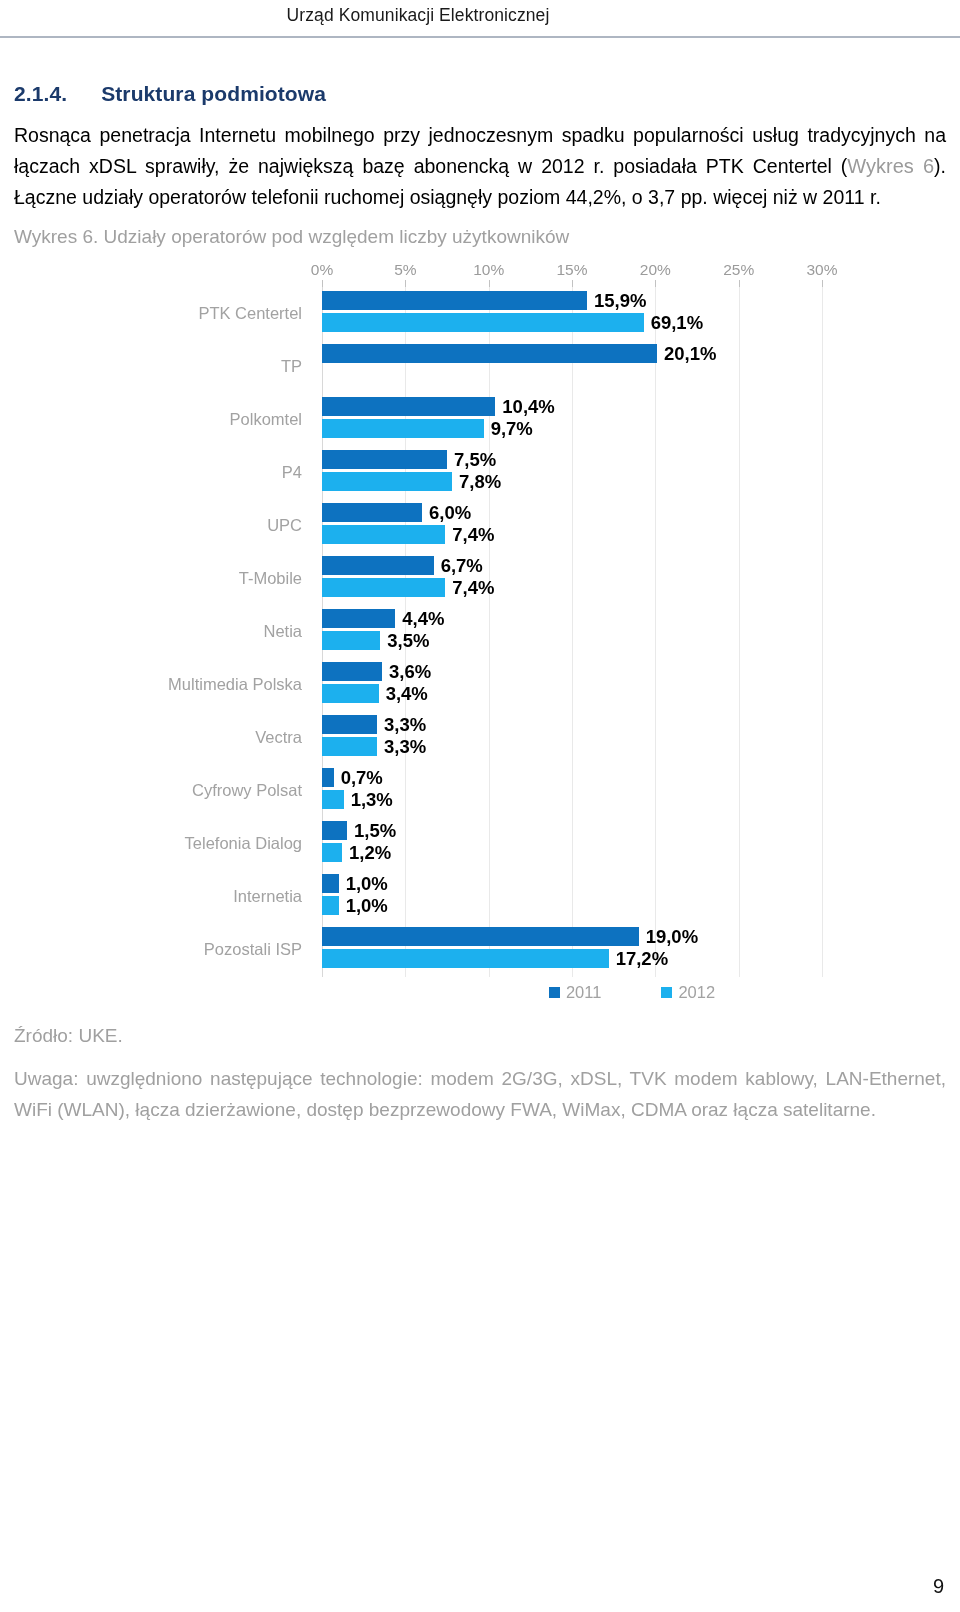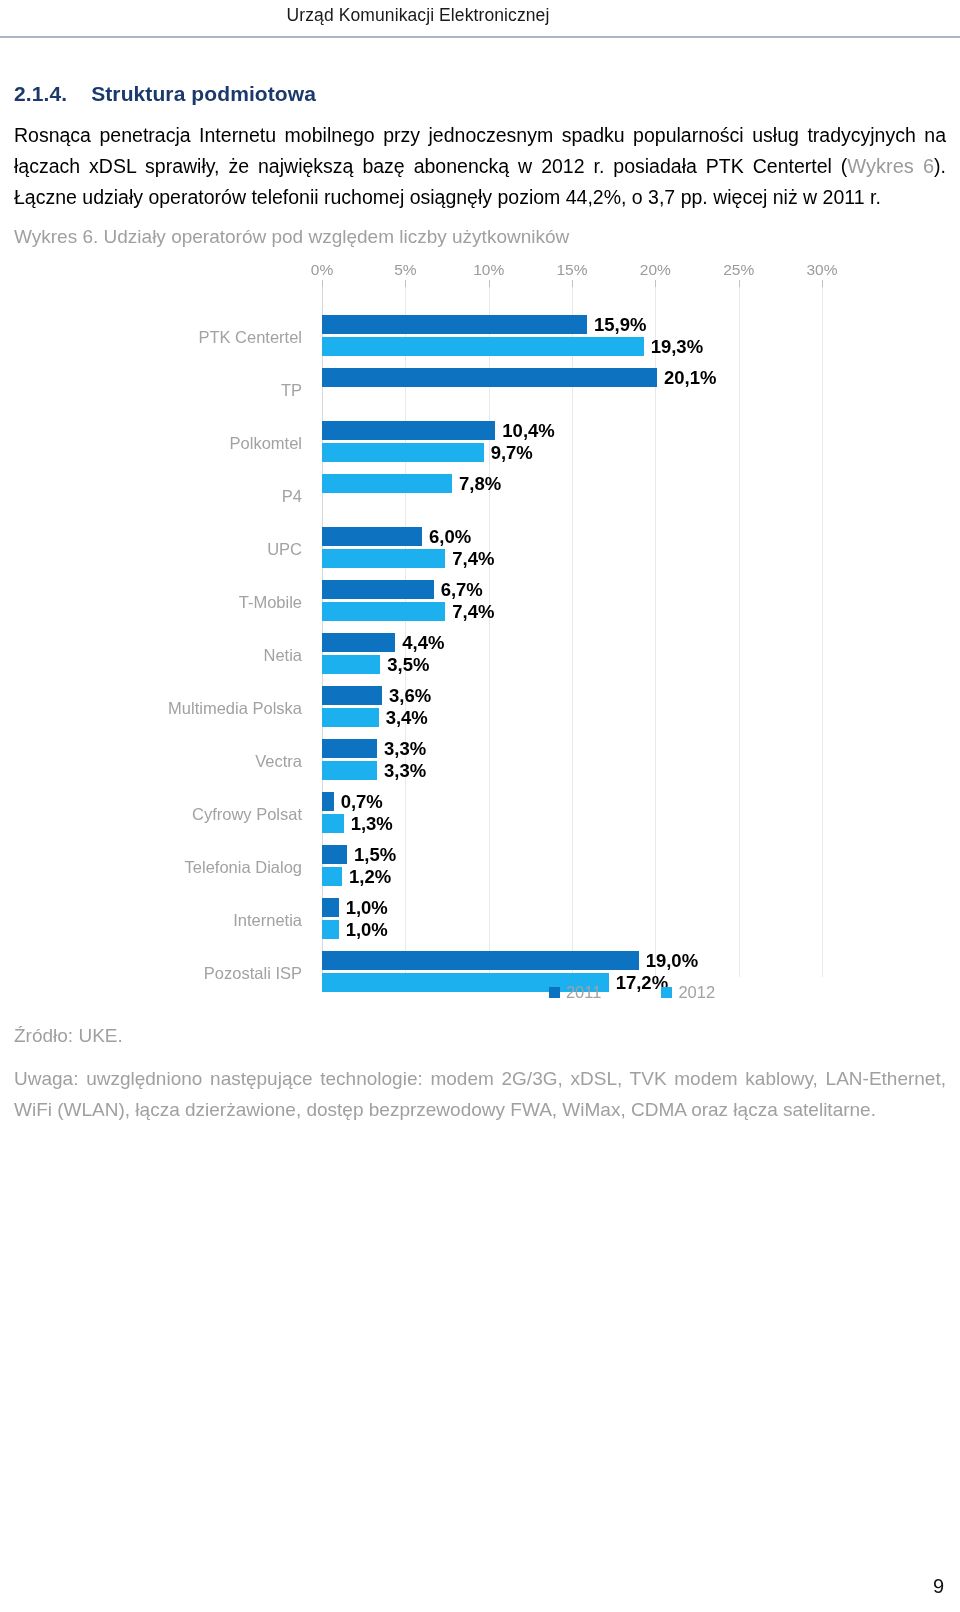--- a/index.html
+++ b/index.html
@@ -51,21 +51,21 @@
 
   .section-heading {
     display: flex;
     align-items: baseline;
     font-size: 21px;
     font-weight: bold;
     color: #1b3a6b;
     margin: 0 0 14px 0;
     letter-spacing: 0.1px;
   }
-  .section-number { margin-right: 24px; }
+  .section-number { margin-right: 34px; }
 
   .body-par {
     font-size: 19.5px;
     line-height: 31px;
     text-align: justify;
     color: #000;
     margin: 0 0 10px 0;
   }
   .ref-inline {
     color: #9a9a9a;
@@ -124,21 +124,20 @@
     width: 1px;
     height: 7px;
     background: #c2c2c2;
   }
 
   .rows {
     position: absolute;
     top: 32px;
     left: 0;
     width: 932px;
-    margin-top: 24px;
   }
   .row {
     position: relative;
     height: 53px;
     display: flex;
     align-items: center;
   }
   .row-label {
     position: absolute;
     left: 0;
@@ -280,21 +279,21 @@
     <div class="rows">
         <div class="row">
           <div class="row-label">PTK Centertel</div>
           <div class="row-bars">
             <div class="bar-wrap">
               <div class="bar bar-2011" style="width: 265px; background: rgb(13, 114, 192);"></div>
               <span class="bar-value">15,9%</span>
             </div>
             <div class="bar-wrap">
               <div class="bar bar-2012" style="width: 321.667px; background: rgb(28, 176, 238);"></div>
-              <span class="bar-value">19,3%</span>
+              <span class="bar-value">69,1%</span>
             </div>
           </div>
         </div>
         <div class="row">
           <div class="row-label">TP</div>
           <div class="row-bars">
             <div class="bar-wrap">
               <div class="bar bar-2011" style="width: 335px; background: rgb(13, 114, 192);"></div>
               <span class="bar-value">20,1%</span>
             </div>
@@ -309,20 +308,24 @@
             </div>
             <div class="bar-wrap">
               <div class="bar bar-2012" style="width: 161.667px; background: rgb(28, 176, 238);"></div>
               <span class="bar-value">9,7%</span>
             </div>
           </div>
         </div>
         <div class="row">
           <div class="row-label">P4</div>
           <div class="row-bars">
+            <div class="bar-wrap">
+              <div class="bar bar-2011" style="width: 125px; background: rgb(13, 114, 192);"></div>
+              <span class="bar-value">7,5%</span>
+            </div>
             <div class="bar-wrap">
               <div class="bar bar-2012" style="width: 130px; background: rgb(28, 176, 238);"></div>
               <span class="bar-value">7,8%</span>
             </div>
           </div>
         </div>
         <div class="row">
           <div class="row-label">UPC</div>
           <div class="row-bars">
             <div class="bar-wrap">

